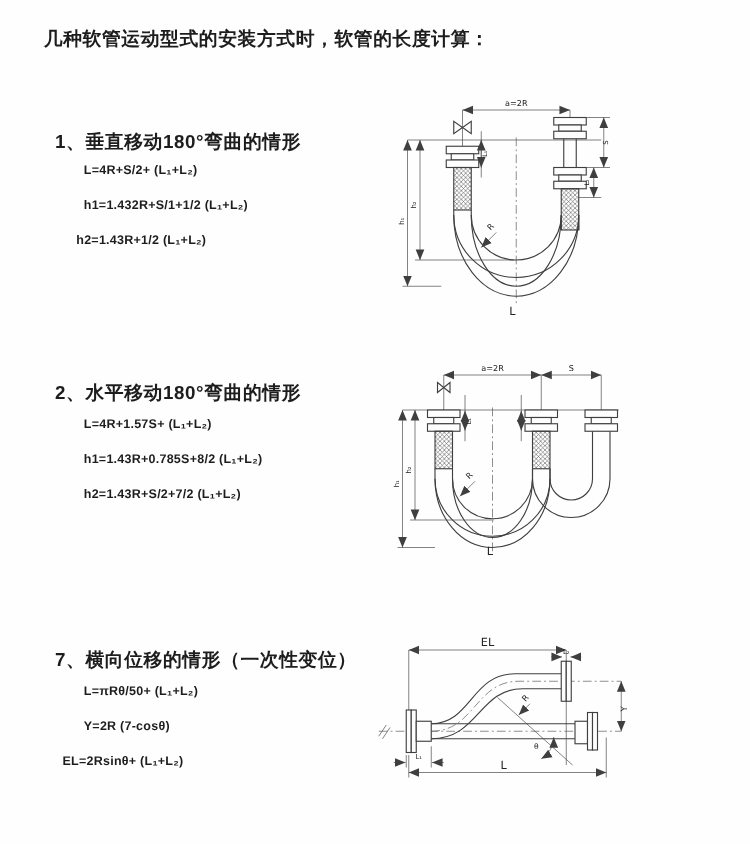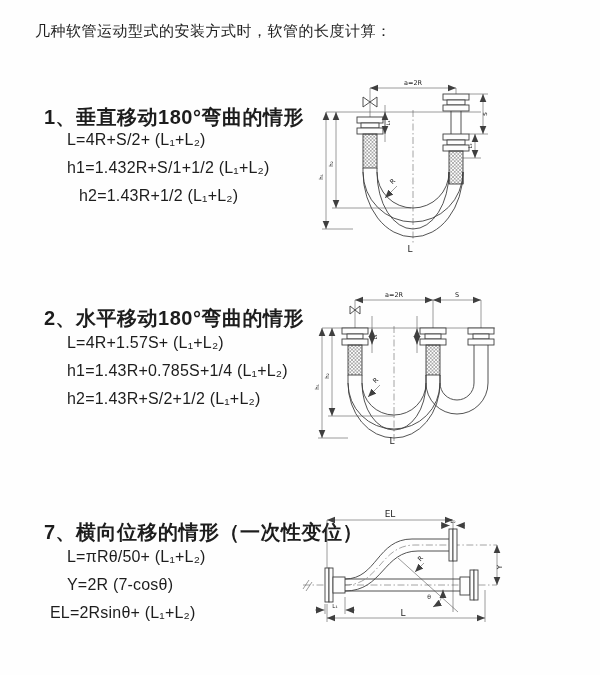--- a/index.html
+++ b/index.html
@@ -2,44 +2,44 @@
 <html><head>
 <meta charset="utf-8">
 <style>
   html,body{margin:0;padding:0}
   body{
     width:600px;height:675px;position:relative;overflow:hidden;
     background:#fefefe;color:#1d1d1d;
     font-family:"Liberation Sans","DejaVu Sans",sans-serif;
   }
   .abs{position:absolute}
-  .title{font-size:15px;font-weight:normal;letter-spacing:.5px;white-space:nowrap}
-  .sec-head{font-size:20px;font-weight:bold;letter-spacing:.5px;white-space:nowrap}
-  .formula{font-size:16px;font-weight:normal;letter-spacing:.2px;white-space:nowrap}
+  .title{font-size:15px;font-weight:bold;letter-spacing:.5px;white-space:nowrap}
+  .sec-head{font-size:15px;font-weight:bold;letter-spacing:.5px;white-space:nowrap}
+  .formula{font-size:10px;font-weight:bold;letter-spacing:.2px;white-space:nowrap}
   svg{position:absolute;overflow:visible}
   svg text{fill:#222;font-family:"DejaVu Sans","Liberation Sans",sans-serif}
   .ln{stroke:#3f3f3f;stroke-width:.9;fill:none}
   .tn{stroke:#4a4a4a;stroke-width:.55;fill:none}
   .cl{stroke:#5a5a5a;stroke-width:.55;fill:none;stroke-dasharray:7 2.5 1.5 2.5}
   .fl{fill:#fdfdfd;stroke:#3f3f3f;stroke-width:.9}
 </style>
 </head>
 <body>
 
 <div class="abs title" style="left:35px;top:22px">几种软管运动型式的安装方式时，软管的长度计算：</div>
 
 <div class="abs sec-head" style="left:44px;top:104px">1、垂直移动180°弯曲的情形</div>
 <div class="abs formula" style="left:67px;top:131px">L=4R+S/2+ (L₁+L₂)</div>
 <div class="abs formula" style="left:67px;top:159px">h1=1.432R+S/1+1/2 (L₁+L₂)</div>
-<div class="abs formula" style="left:79px;top:187px">h2=1.43R+1/2 (L₁+L₂)</div>
+<div class="abs formula" style="left:61px;top:187px">h2=1.43R+1/2 (L₁+L₂)</div>
 
 <div class="abs sec-head" style="left:44px;top:305px">2、水平移动180°弯曲的情形</div>
 <div class="abs formula" style="left:67px;top:334px">L=4R+1.57S+ (L₁+L₂)</div>
-<div class="abs formula" style="left:67px;top:362px">h1=1.43R+0.785S+1/4 (L₁+L₂)</div>
-<div class="abs formula" style="left:67px;top:390px">h2=1.43R+S/2+1/2 (L₁+L₂)</div>
+<div class="abs formula" style="left:67px;top:362px">h1=1.43R+0.785S+8/2 (L₁+L₂)</div>
+<div class="abs formula" style="left:67px;top:390px">h2=1.43R+S/2+7/2 (L₁+L₂)</div>
 
 <div class="abs sec-head" style="left:44px;top:519px">7、横向位移的情形（一次性变位）</div>
 <div class="abs formula" style="left:67px;top:548px">L=πRθ/50+ (L₁+L₂)</div>
 <div class="abs formula" style="left:67px;top:576px">Y=2R (7-cosθ)</div>
 <div class="abs formula" style="left:50px;top:604px">EL=2Rsinθ+ (L₁+L₂)</div>
 
 <svg style="left:313px;top:72px" width="277" height="192" viewBox="0 0 277 192">
   <defs>
     <marker id="ar1" viewBox="0 0 8 8" markerWidth="9" markerHeight="9" refX="7.5" refY="4" orient="auto-start-reverse" markerUnits="userSpaceOnUse">
       <path d="M0,0.9 L7.5,4 L0,7.1 Z" fill="#3f3f3f"></path>

